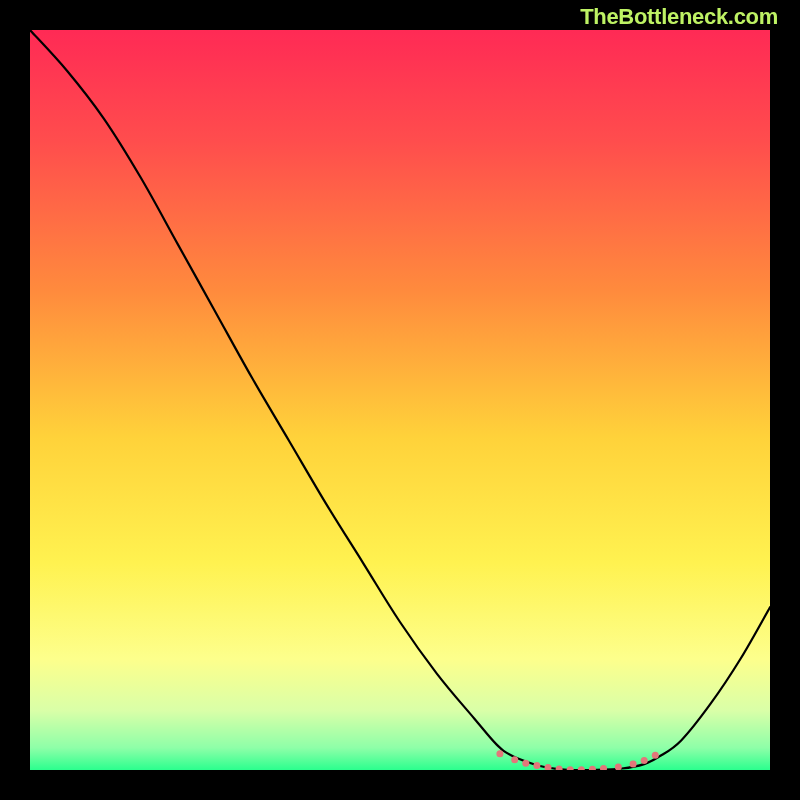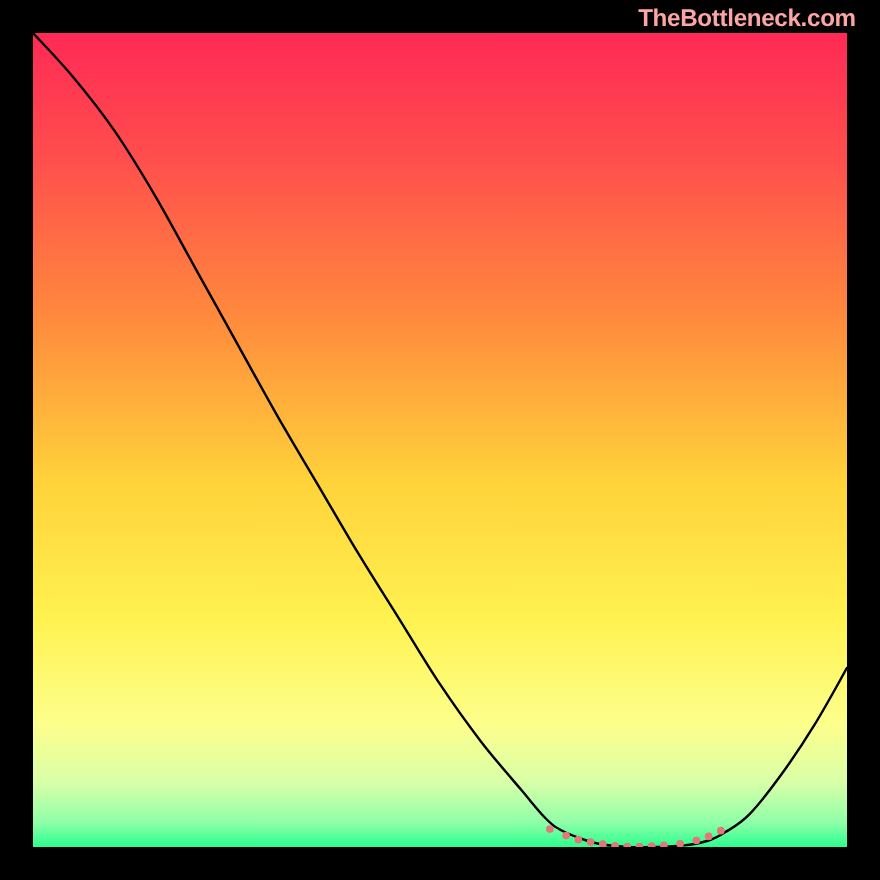--- a/index.html
+++ b/index.html
@@ -13,21 +13,21 @@
   }
   .page {
     position: relative;
     width: 800px;
     height: 800px;
   }
   .watermark {
     position: absolute;
     top: 4px;
     right: 22px;
-    color: #fca5a5;
+    color: #bef264;
     font-size: 22px;
     font-weight: bold;
     letter-spacing: -0.3px;
     font-family: Arial, sans-serif;
   }
   .plot-area {
     position: absolute;
     left: 30px;
     top: 30px;
     width: 740px;

